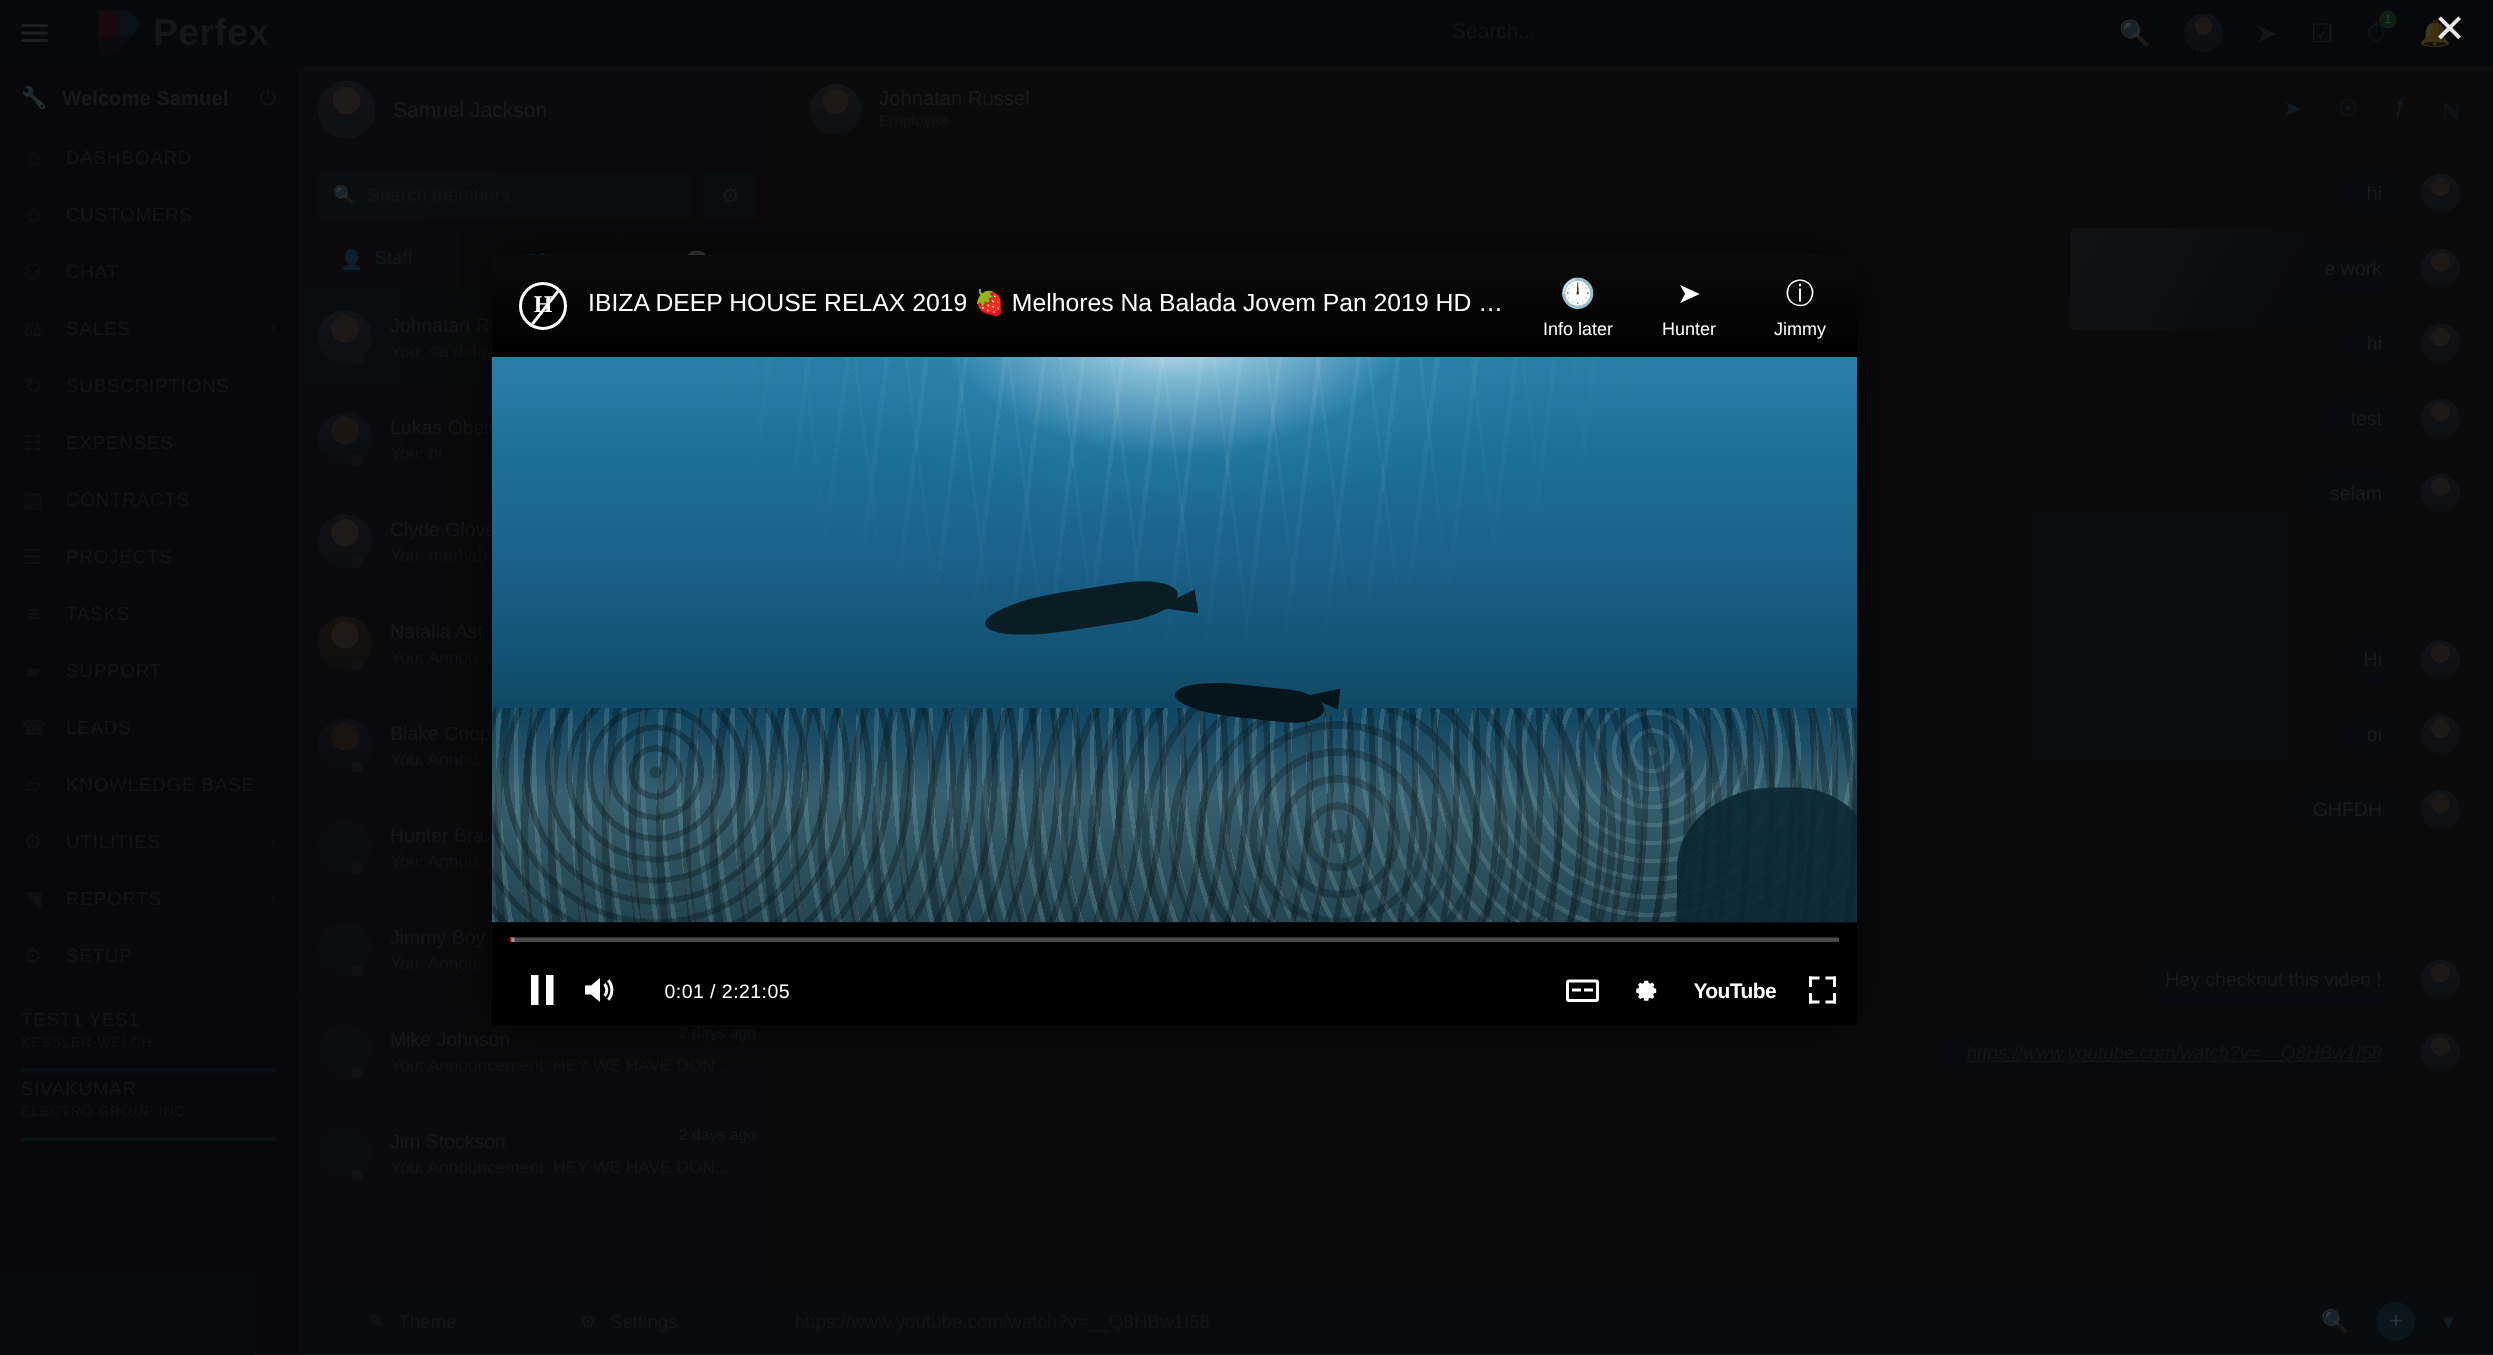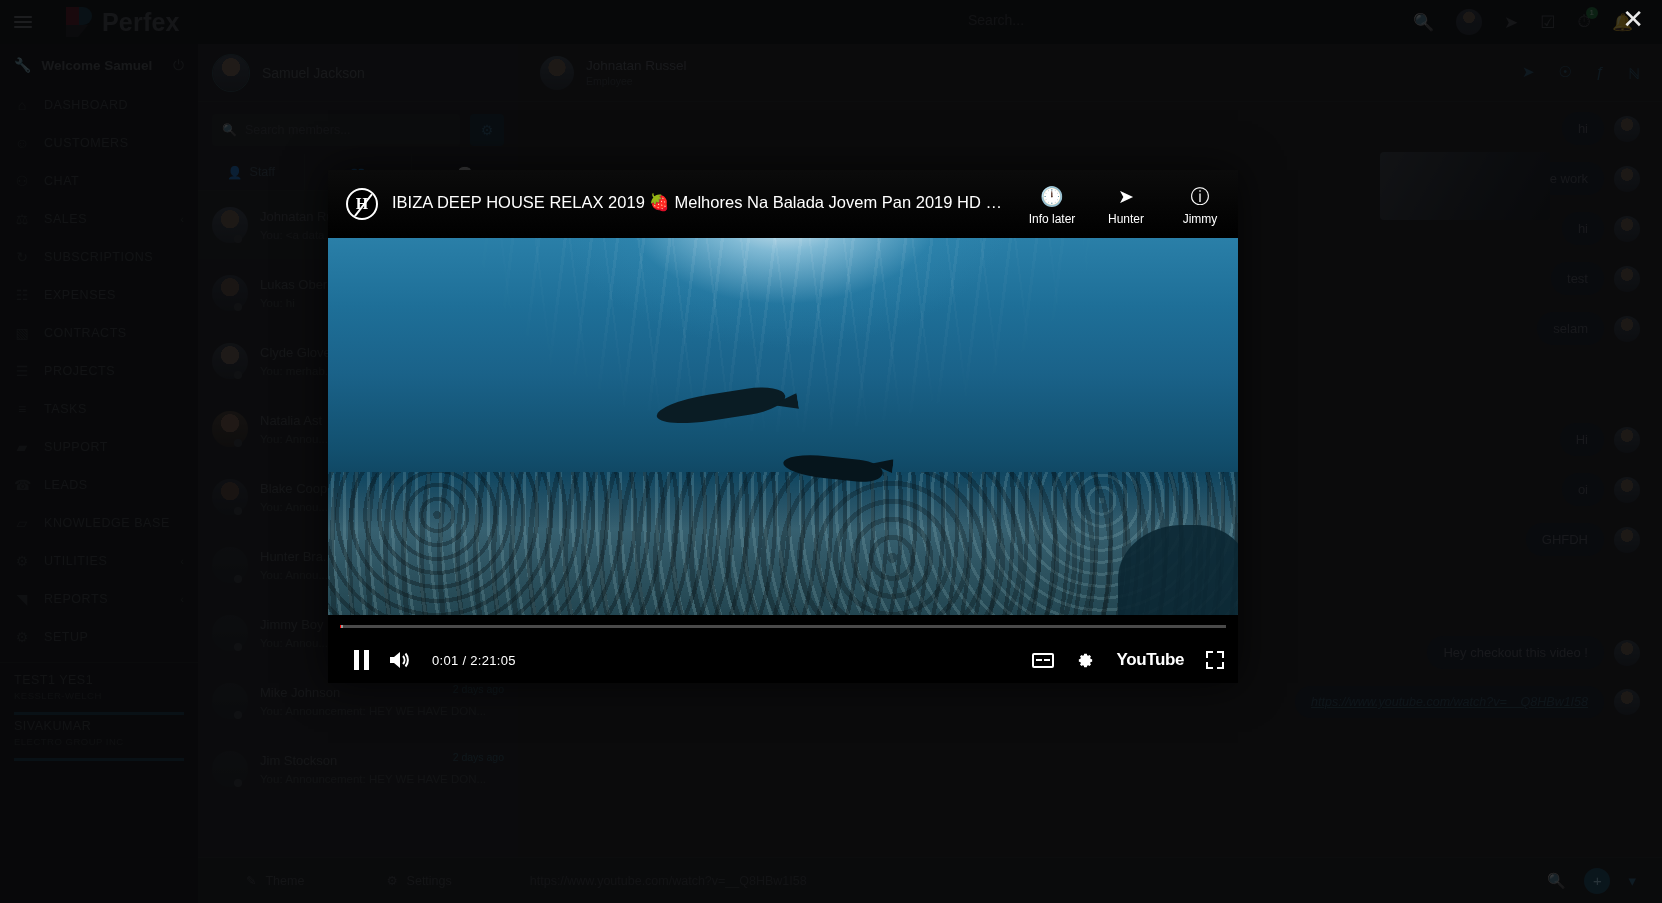--- a/index.html
+++ b/index.html
@@ -183,26 +183,26 @@
   .yt-bottom { position: absolute; left: 0; bottom: 0; width: 910px; height: 68px; background: #000; }
   .progress { position: absolute; left: 12px; right: 12px; top: 10px; height: 3px; background: #4a4a4a; }
   .progress .buf { position: absolute; left: 0; top: 0; height: 3px; width: 0.3%; background: #9a9a9a; }
   .progress .play { position: absolute; left: 0; top: 0; height: 3px; width: 0.12%; background: #ff0000; }
   .yt-ctrls { position: absolute; left: 0; right: 0; top: 22px; height: 46px; display: flex; align-items: center;
      padding: 0 14px; }
   .ctl { color: #fff; cursor: pointer; display: flex; align-items: center; justify-content: center; }
   .pause { width: 38px; height: 30px; }
   .pause b { display: inline-block; width: 5px; height: 20px; background: #fff; margin: 0 2.5px; }
   .vol { width: 38px; height: 30px; }
-  .ytime { color: #fff; font-size: 13px; margin-left: 14px; letter-spacing: .3px; }
+  .ytime { color: #fff; font-size: 13px; margin-left: 25px; letter-spacing: .3px; }
   .right-ctrls { margin-left: auto; display: flex; align-items: center; gap: 22px; }
   .ccbtn { width: 22px; height: 15px; border: 2px solid #fff; border-radius: 2px; display:flex;
      align-items:center; justify-content:center; gap:2px; }
   .ccbtn i { display:block; width: 6px; height: 2px; background: #fff; }
-  .ytlogo { color: #fff; font-size: 17px; font-weight: bold; letter-spacing: -.4px;
+  .ytlogo { color: #fff; font-size: 14px; font-weight: bold; letter-spacing: -.4px;
      font-family: "Liberation Sans", sans-serif; }
   .fs { width: 18px; height: 18px; position: relative; }
   .fs span { position: absolute; width: 7px; height: 7px; }
   .fs .a { left:0; top:0; border-left: 2px solid #fff; border-top: 2px solid #fff; }
   .fs .b { right:0; top:0; border-right: 2px solid #fff; border-top: 2px solid #fff; }
   .fs .c { left:0; bottom:0; border-left: 2px solid #fff; border-bottom: 2px solid #fff; }
   .fs .d { right:0; bottom:0; border-right: 2px solid #fff; border-bottom: 2px solid #fff; }
 </style>
 </head>
 <body>

